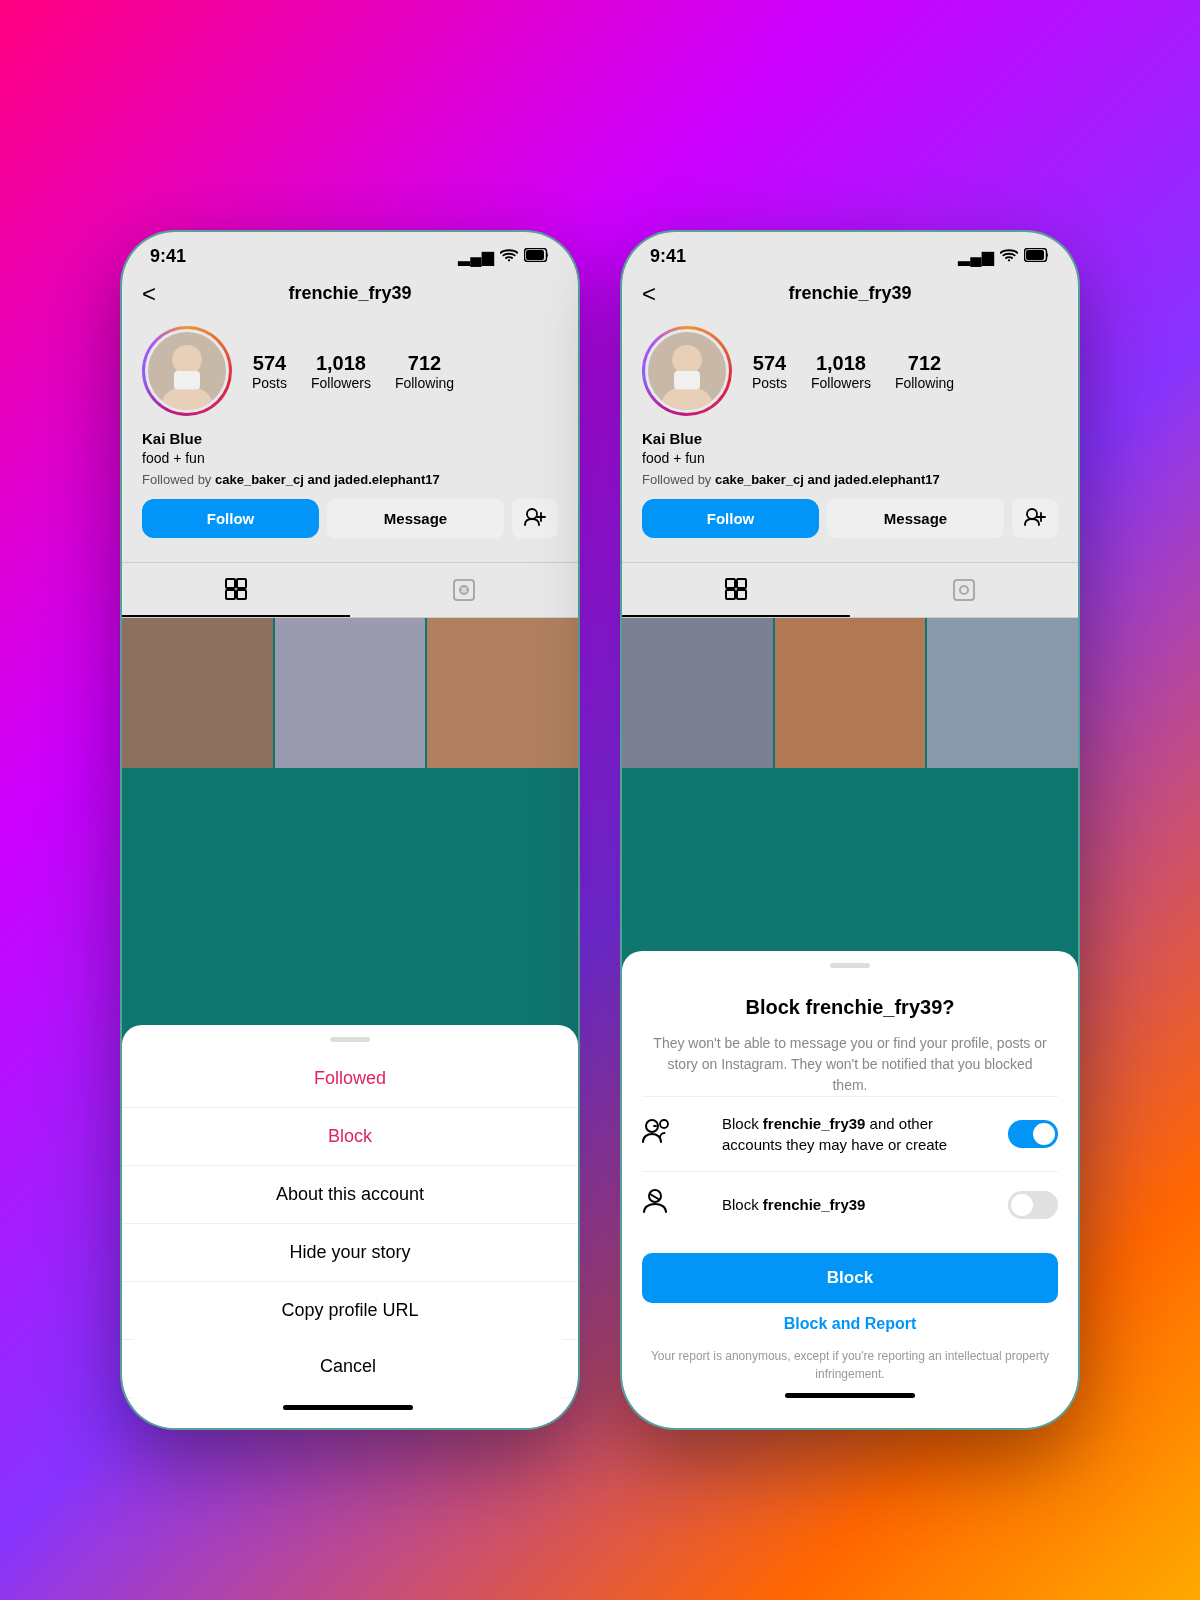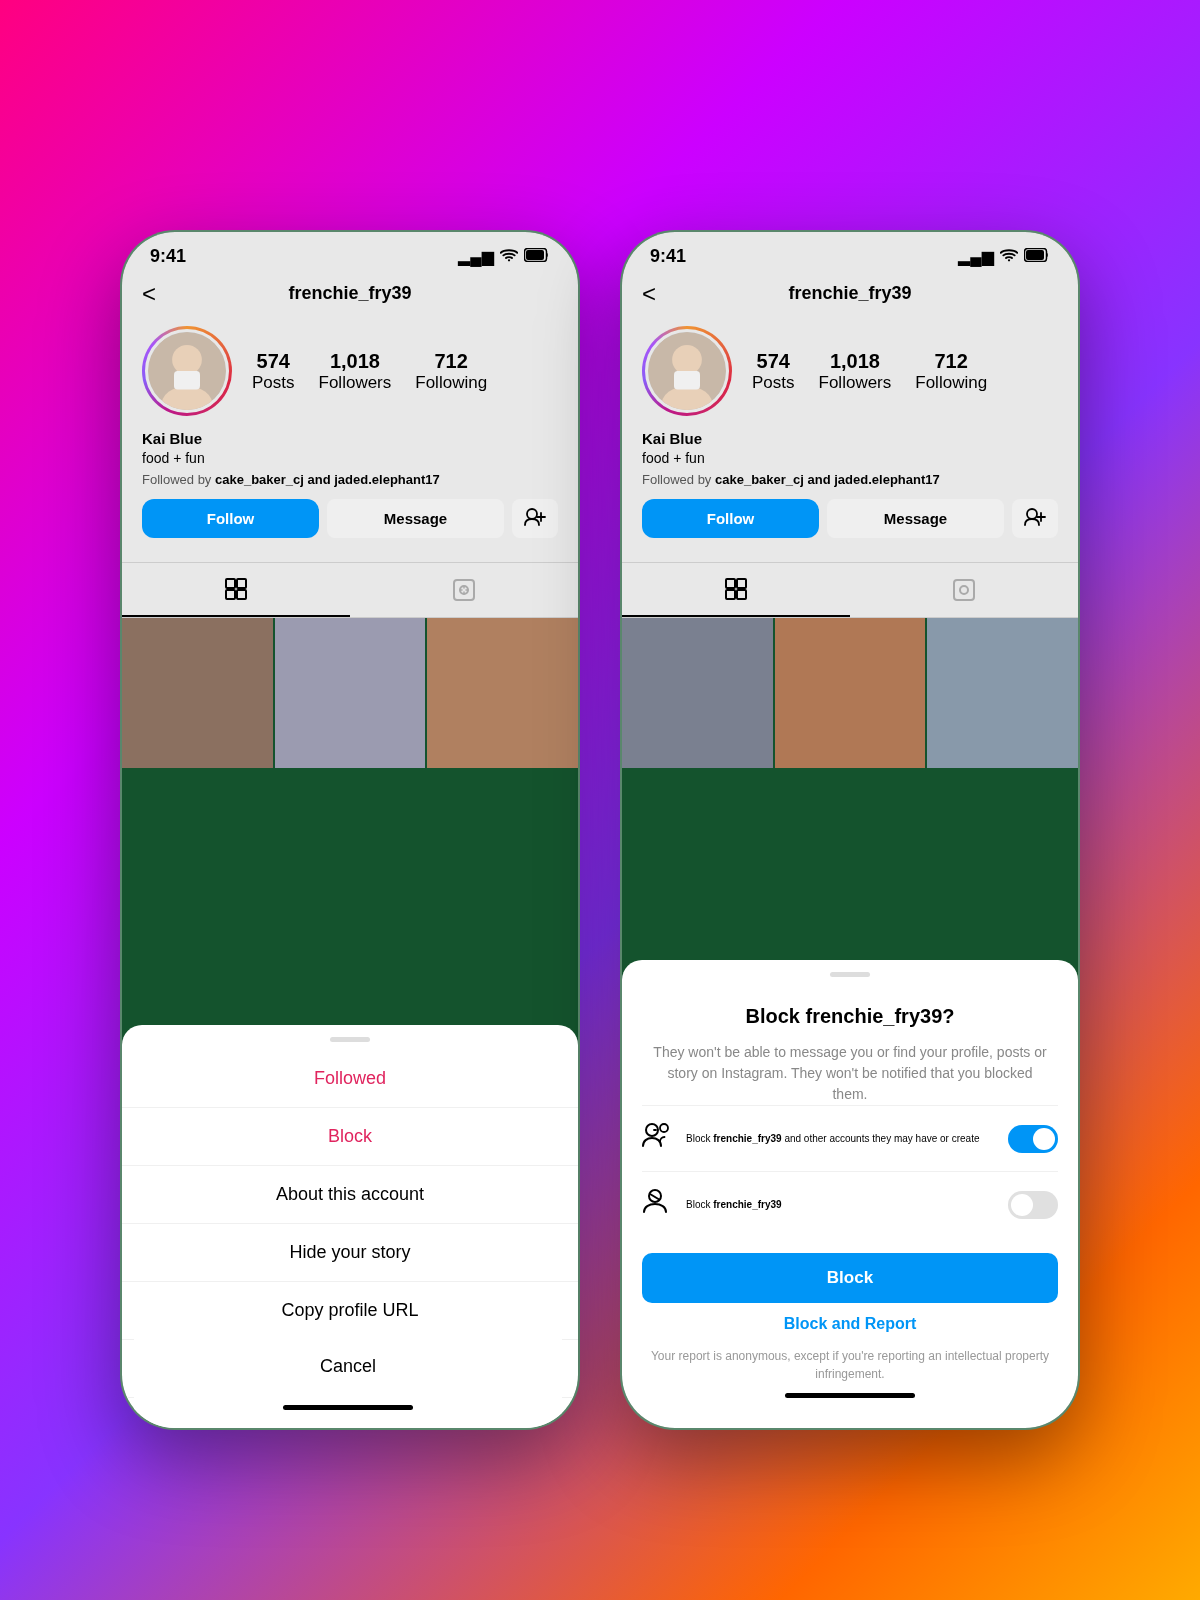--- a/index.html
+++ b/index.html
@@ -15,21 +15,21 @@
     }
     .phones-container {
       display: flex;
       gap: 40px;
       align-items: flex-start;
       padding-top: 60px;
     }
     .phone {
       width: 460px;
       height: 1200px;
-      background: #14532d;
+      background: #0f766e;
       border-radius: 55px;
       overflow: hidden;
       position: relative;
       box-shadow: 0 30px 80px rgba(0,0,0,0.4);
       border: 2px solid rgba(255,255,255,0.3);
     }
     
     .status-bar {
       display: flex;
       justify-content: space-between;
@@ -110,21 +110,21 @@
       display: flex;
       flex-direction: column;
       align-items: center;
     }
     .stat-number {
       font-size: 20px;
       font-weight: 700;
       color: #000;
     }
     .stat-label {
-      font-size: 17px;
+      font-size: 14px;
       color: #000;
     }
     .profile-bio {
       margin-bottom: 12px;
     }
     .bio-name {
       font-size: 15px;
       font-weight: 700;
       color: #000;
       margin-bottom: 2px;
@@ -276,24 +276,25 @@
       gap: 14px;
       padding: 16px 0;
       border-top: 1px solid #f0f0f0;
     }
     .block-option-icon {
       font-size: 26px;
       color: #000;
       flex-shrink: 0;
     }
     .block-option-text {
-      font-size: 10px;
+      font-size: 15px;
       color: #000;
       line-height: 1.4;
       flex: 1;
+      margin-left: 36px;
     }
     .block-option-text strong {
       font-weight: 700;
     }
     .toggle-on {
       width: 50px;
       height: 28px;
       background: #0095f6;
       border-radius: 14px;
       position: relative;

